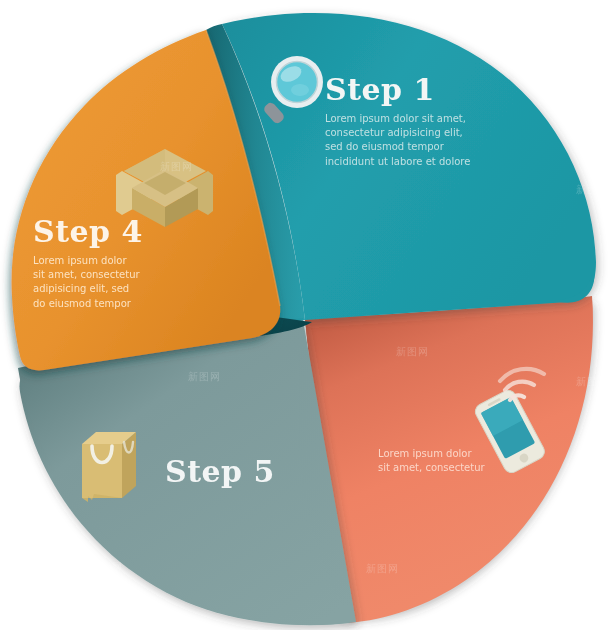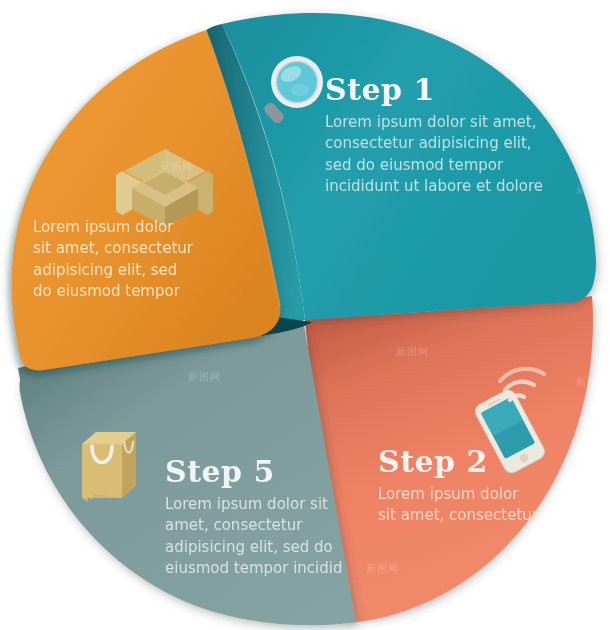--- a/index.html
+++ b/index.html
@@ -41,21 +41,21 @@
   .step-title {
     font-family: "DejaVu Serif", "Liberation Serif", serif;
     font-weight: bold;
     font-size: 30px;
     letter-spacing: 0.5px;
     margin: 0 0 7px 0;
     line-height: 1;
   }
   .step-body {
     font-family: "DejaVu Sans", "Liberation Sans", sans-serif;
-    font-size: 15px;
+    font-size: 10px;
     line-height: 1.42;
     margin: 0;
     white-space: pre-line;
   }
 
   
   #step1-block { left: 325px; top: 63px; width: 240px; }
   #step1-block .step-title { color: #f3f6f5; }
   #step1-block .step-body  { color: #bfe0e2; }
 
@@ -262,34 +262,30 @@
 
     <div class="step-block" id="step1-block">
       <p class="step-title">Step 1</p>
       <p class="step-body">Lorem ipsum dolor sit amet,
 consectetur adipisicing elit,
 sed do eiusmod tempor
 incididunt ut labore et dolore</p>
     </div>
 
     <div class="step-block" id="step2-block">
-      <p class="step-title">Step 2</p>
       <p class="step-body">Lorem ipsum dolor
 sit amet, consectetur</p>
     </div>
 
     <div class="step-block" id="step3-block">
       <p class="step-title">Step 5</p>
-      <p class="step-body">Lorem ipsum dolor sit
-amet, consectetur
-adipisicing elit, sed do
-eiusmod tempor incidid</p>
     </div>
 
     <div class="step-block" id="step4-block">
+      <p class="step-title">Step 4</p>
       <p class="step-body">Lorem ipsum dolor
 sit amet, consectetur
 adipisicing elit, sed
 do eiusmod tempor</p>
     </div>
 
   </div>
 
   <div id="watermark-layer">
       <div class="watermark" style="left: 576px; top: 30px;">新图网</div>

